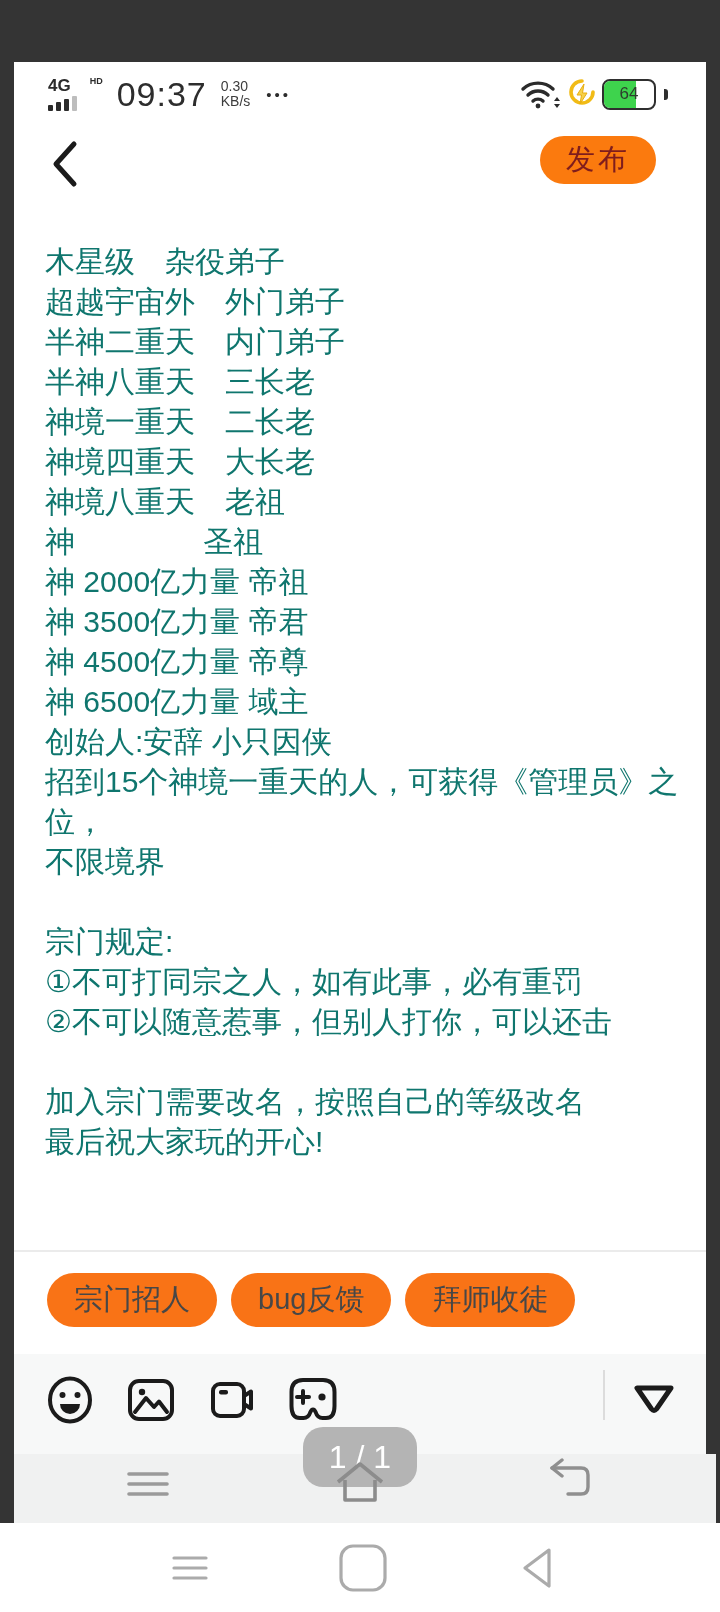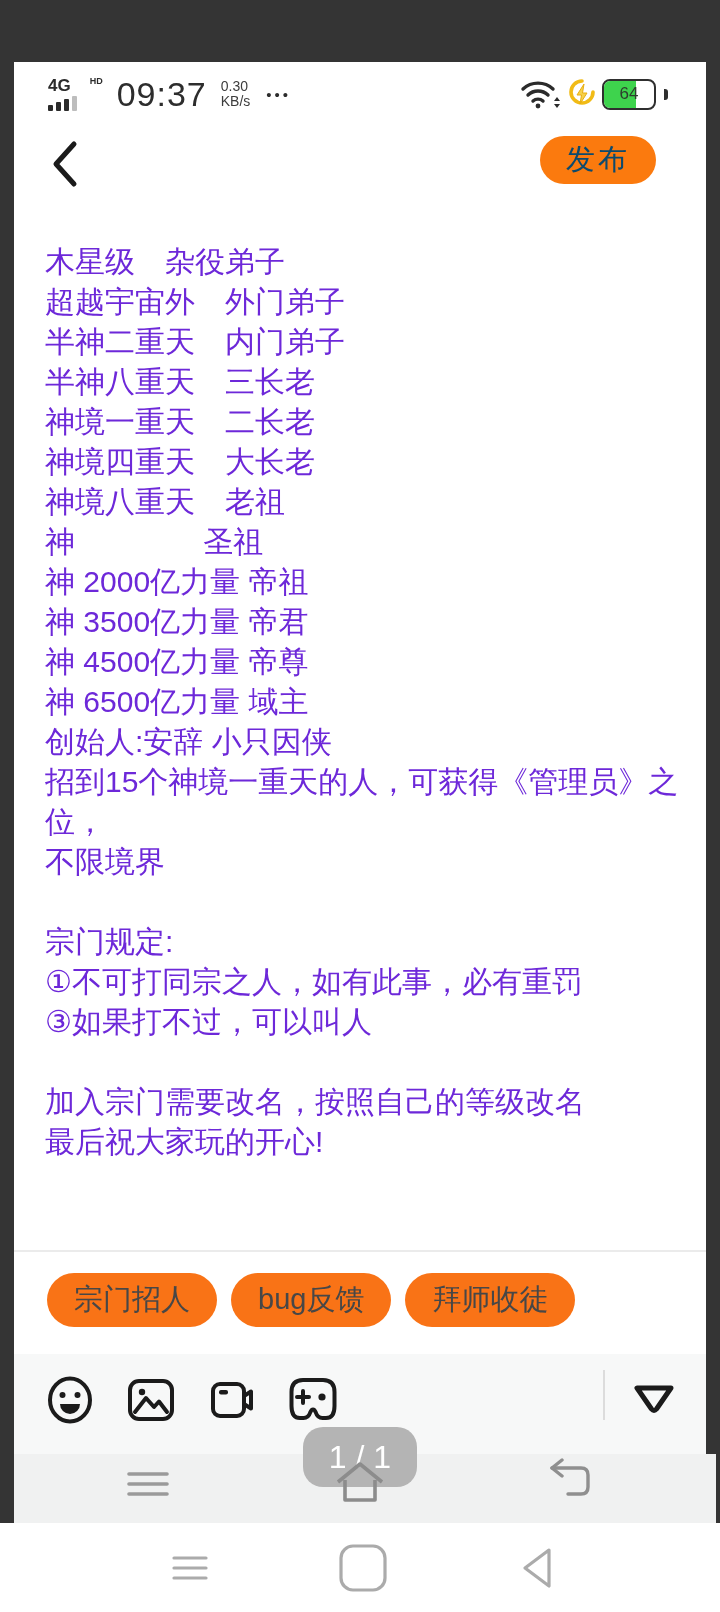--- a/index.html
+++ b/index.html
@@ -23,24 +23,24 @@
   .dots{font-size:15px;color:#2d2d2d;letter-spacing:3px;margin-left:2px;}
   .battery{position:relative;width:50px;height:27px;border:2.5px solid #2f2f2f;border-radius:8px;background:#fff;overflow:hidden;}
   .battery .fill{position:absolute;left:0;top:0;bottom:0;width:64%;}
   .battery .lvl{position:absolute;left:0;top:0;width:100%;height:100%;display:flex;align-items:center;justify-content:center;
                 font-size:17px;color:#2e3d2e;}
   .bat-nub{width:4px;height:11px;background:#2f2f2f;border-radius:0 3px 3px 0;margin-left:1px;}
 
   
   .hdr-back{position:absolute;left:30px;top:78px;width:44px;height:48px;cursor:pointer;}
   .publish{position:absolute;right:50px;top:74px;width:116px;height:48px;border-radius:24px;
-           display:flex;align-items:center;justify-content:center;color:#0c4a6e;font-size:29px;letter-spacing:3px;cursor:pointer;}
-
-  
-  .body-text{position:absolute;left:31px;top:180px;width:636px;font-size:30px;line-height:40px;color:#6d28d9;}
+           display:flex;align-items:center;justify-content:center;color:#7f1d1d;font-size:29px;letter-spacing:3px;cursor:pointer;}
+
+  
+  .body-text{position:absolute;left:31px;top:180px;width:636px;font-size:30px;line-height:40px;color:#0f766e;}
   .tline{min-height:40px;white-space:pre-wrap;}
 
   .divider{position:absolute;left:0;top:1188px;width:100%;height:2px;background:#ebebeb;}
 
   
   .chips{position:absolute;left:33px;top:1211px;display:flex;gap:14px;}
   .chip{height:54px;border-radius:27px;background:#f97316;color:#474747;font-size:29px;
         display:flex;align-items:center;padding:0 27px;cursor:pointer;}
 
   
@@ -127,21 +127,21 @@
       <div class="tline">神 2000亿力量 帝祖</div>
       <div class="tline">神 3500亿力量 帝君</div>
       <div class="tline">神 4500亿力量 帝尊</div>
       <div class="tline">神 6500亿力量 域主</div>
       <div class="tline">创始人:安辞 小只因侠</div>
       <div class="tline">招到15个神境一重天的人，可获得《管理员》之位，</div>
       <div class="tline">不限境界</div>
       <div class="tline"></div>
       <div class="tline">宗门规定:</div>
       <div class="tline">①不可打同宗之人，如有此事，必有重罚</div>
-      <div class="tline">③如果打不过，可以叫人</div>
+      <div class="tline">②不可以随意惹事，但别人打你，可以还击</div>
       <div class="tline"></div>
       <div class="tline">加入宗门需要改名，按照自己的等级改名</div>
       <div class="tline">最后祝大家玩的开心!</div>
     </div>
 
     <div class="divider"></div>
 
     <div class="chips">
       <div class="chip">宗门招人</div>
       <div class="chip">bug反馈</div>

